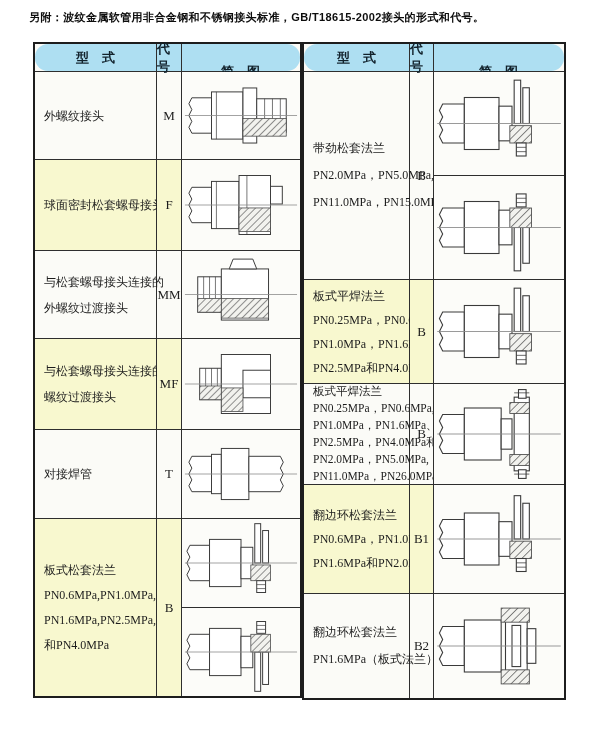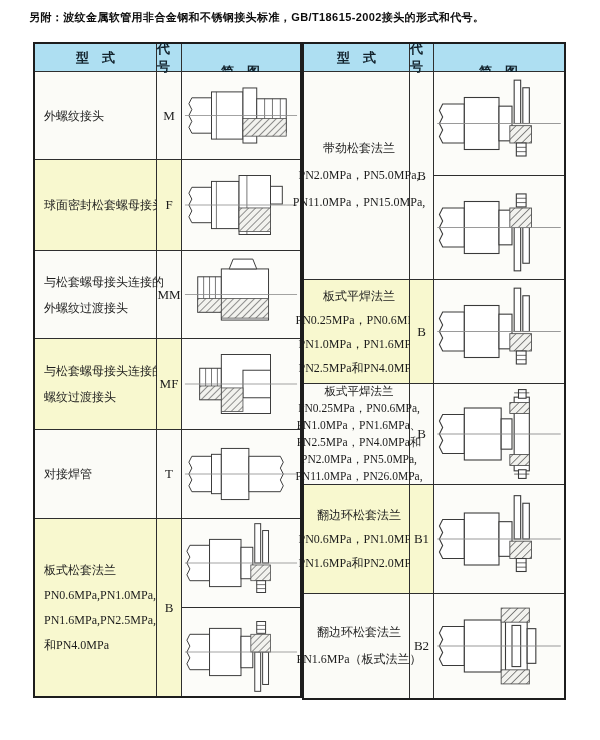--- a/index.html
+++ b/index.html
@@ -19,33 +19,33 @@
     font-family:"Liberation Sans", sans-serif;
     font-size:11px;font-weight:bold;color:#0d0d0d;letter-spacing:0.4px;
   }
   .table{
     position:absolute;top:42px;background:var(--tablebg);
     border:2px solid var(--outer);
   }
   .table.left{left:33px;width:265px;}
   .table.right{left:302px;width:260px;}
   .lrow{display:flex;border-top:1px solid var(--bd);box-sizing:border-box;}
-  .lrow:first-child{border-top:none;}
+  .lrow:first-child{border-top:none;border-radius:13px;}
   .hHead{height:27px;}
   .h88{height:88px}.h91{height:91px}.h89{height:89px}.h178{height:178px}
   .h208{height:208px}.h104{height:104px}.h101{height:101px}.h109{height:109px}.h105{height:105px}
   .c-type{box-sizing:border-box;border-right:1px solid var(--bd);
     display:flex;flex-direction:column;justify-content:center;
     padding-left:9px;padding-right:4px;font-size:12px;}
   .c-code{box-sizing:border-box;border-right:1px solid var(--bd);
     display:flex;align-items:center;justify-content:center;font-size:13px;}
   .c-diag{flex:1;display:flex;flex-direction:column;background:#fcfcf9;}
   .left .c-type{width:122px;}
   .left .c-code{width:25px;}
-  .right .c-type{width:106px;align-items:center;}
+  .right .c-type{width:106px;}
   .right .c-code{width:24px;}
   .head{background:#aedff2;}
   .head .th{display:flex;align-items:center;justify-content:center;
     font-weight:bold;font-size:13px;color:#12222c;
     border-right:1px solid var(--bd);box-sizing:border-box;padding:0;}
   .head .c-diag{background:#aedff2;flex-direction:row;margin-top:28px;}
   .sub{flex:1;display:flex;align-items:center;justify-content:center;overflow:hidden;}
   .sub + .sub{border-top:1px solid var(--bd);}
   .sub svg{width:100%;height:100%;}
   .hl .c-type,.hl .c-code{background:#f8f8cf;}

